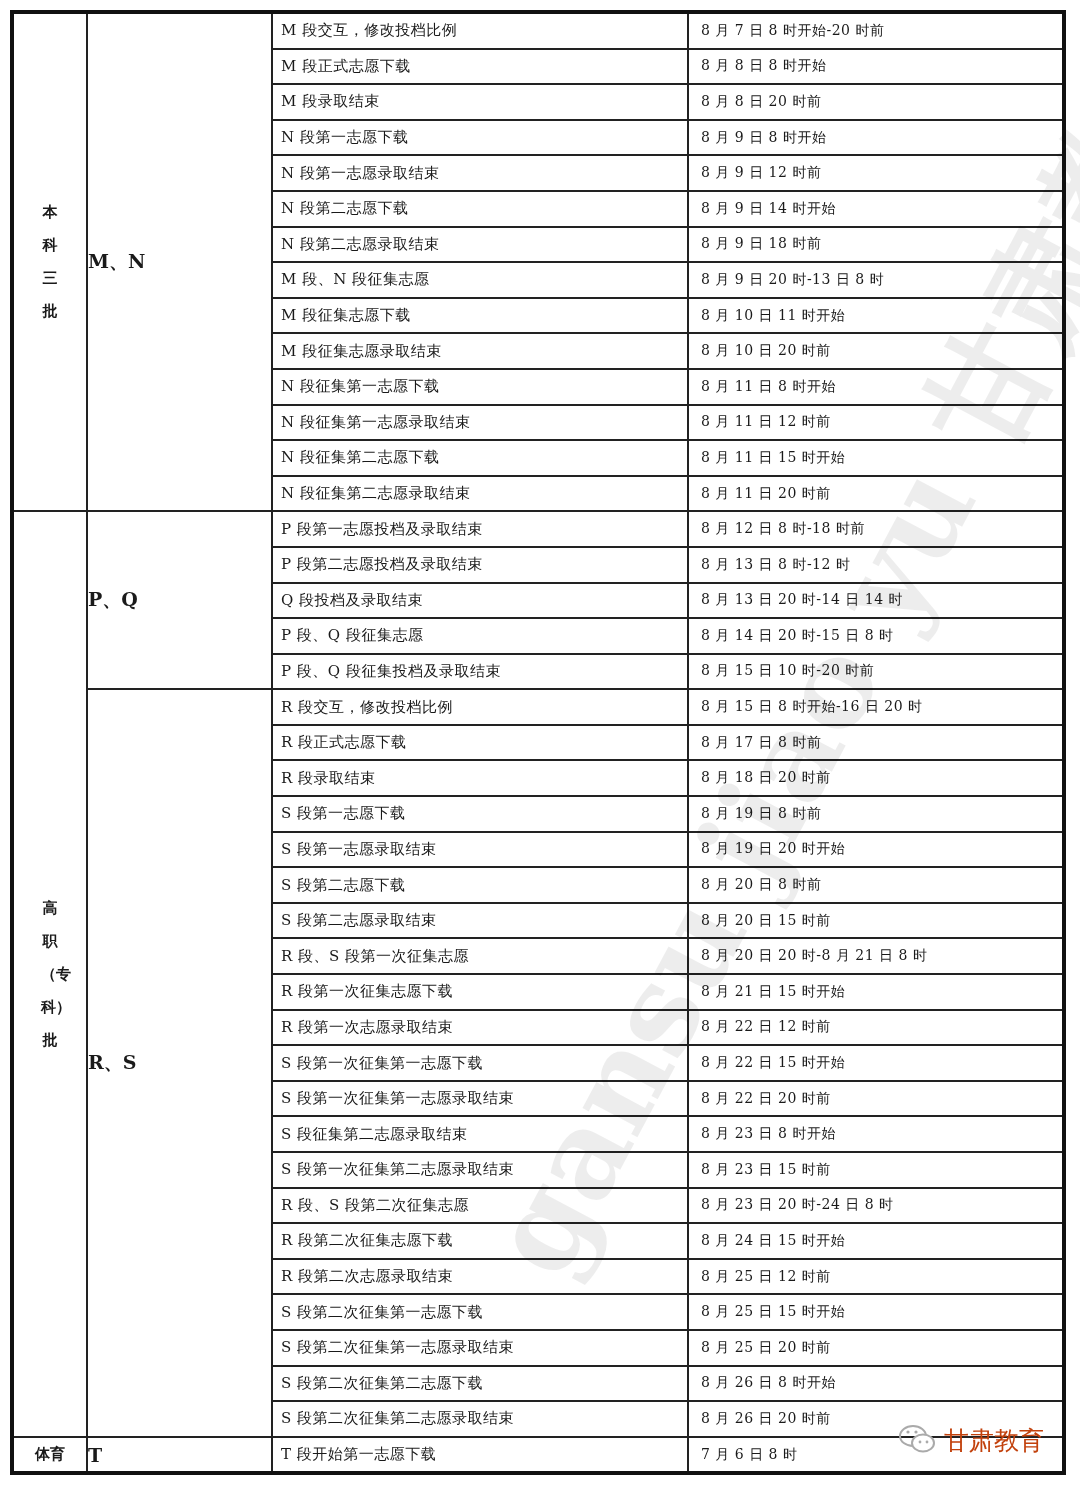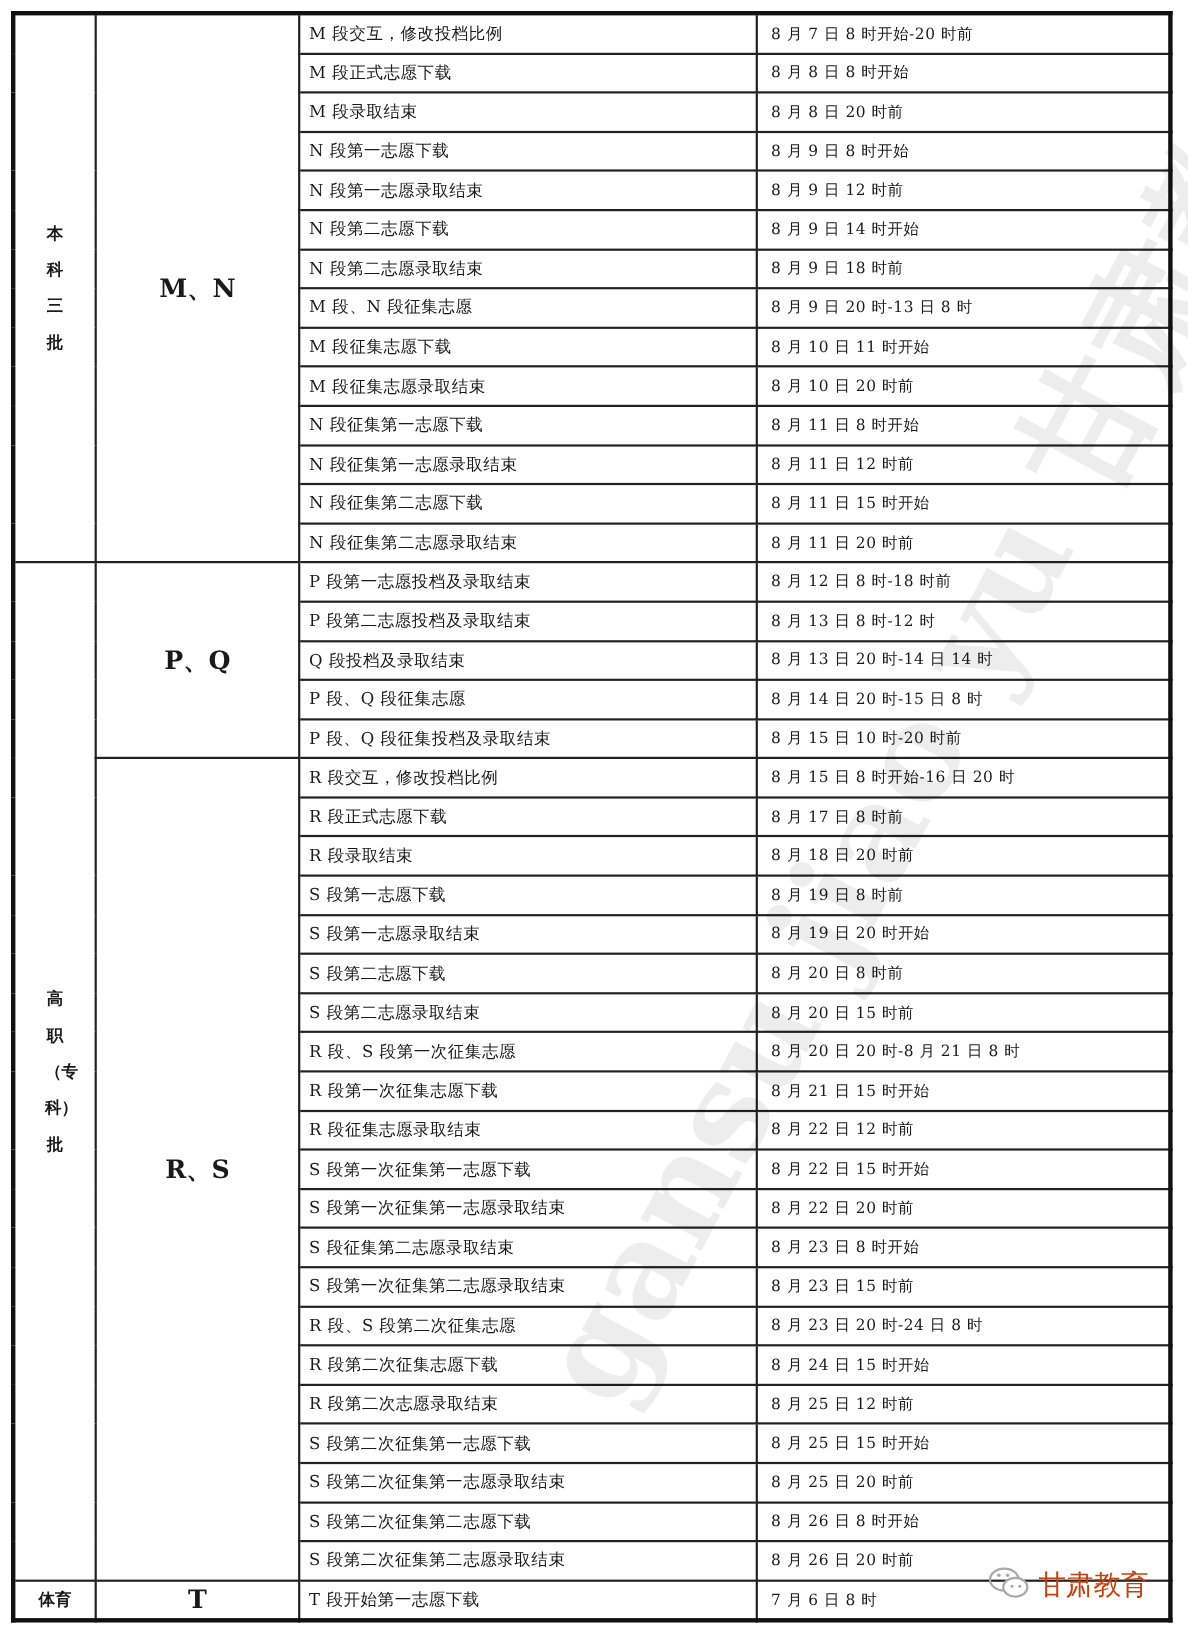--- a/index.html
+++ b/index.html
@@ -7,21 +7,21 @@
       font-family: "DejaVu Serif", "Liberation Serif", serif; color: #1a1a1a; }
     #sched {
       position: absolute; left: 10px; top: 10px;
       width: 1056px; border-collapse: collapse;
       border: 4px solid #111;
       table-layout: fixed;
     }
     #sched td { border: 2px solid #222; padding: 0; height: 33.6px; }
     .c-batch { width: 72px; text-align: center; vertical-align: middle; font-weight: bold;
       font-family: "DejaVu Sans", "Liberation Sans", sans-serif; font-size: 15px; line-height: 33px; }
-    .c-seg { width: 183px; text-align: center; vertical-align: middle; font-weight: bold; font-size: 23px; }
+    .c-seg { width: 183px; vertical-align: middle; font-weight: bold; font-size: 19px; }
     .c-item { width: 406px; padding-left: 8px !important; font-size: 15px; white-space: nowrap; letter-spacing: 0.5px; }
     .c-time { padding-left: 12px !important; font-size: 14px; white-space: nowrap; letter-spacing: 0.5px; }
     .vtext { display: inline-block; width: 1.2em; word-break: break-all; white-space: normal; }
     .watermark {
       position: absolute; left: 150px; top: 560px; transform: rotate(-62deg);
       font-size: 120px; color: rgba(0,0,0,0.07); white-space: nowrap; pointer-events: none;
       font-family: "DejaVu Serif", serif; font-weight: bold;
     }
     .brand {
       position: absolute; left: 898px; top: 1420px; height: 40px; display: flex; align-items: center;
@@ -145,21 +145,21 @@
       </tr>
       <tr>
         <td class="c-item">R 段、S 段第一次征集志愿</td>
         <td class="c-time">8 月 20 日 20 时-8 月 21 日 8 时</td>
       </tr>
       <tr>
         <td class="c-item">R 段第一次征集志愿下载</td>
         <td class="c-time">8 月 21 日 15 时开始</td>
       </tr>
       <tr>
-        <td class="c-item">R 段征集志愿录取结束</td>
+        <td class="c-item">R 段第一次志愿录取结束</td>
         <td class="c-time">8 月 22 日 12 时前</td>
       </tr>
       <tr>
         <td class="c-item">S 段第一次征集第一志愿下载</td>
         <td class="c-time">8 月 22 日 15 时开始</td>
       </tr>
       <tr>
         <td class="c-item">S 段第一次征集第一志愿录取结束</td>
         <td class="c-time">8 月 22 日 20 时前</td>
       </tr>

